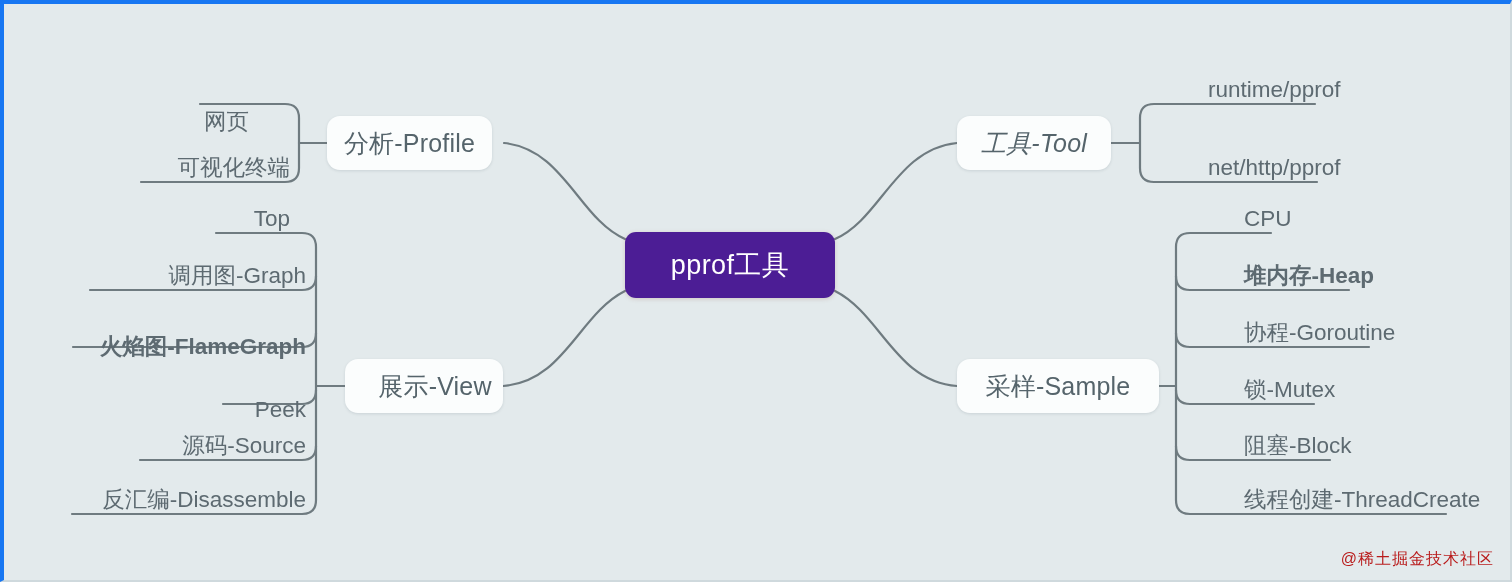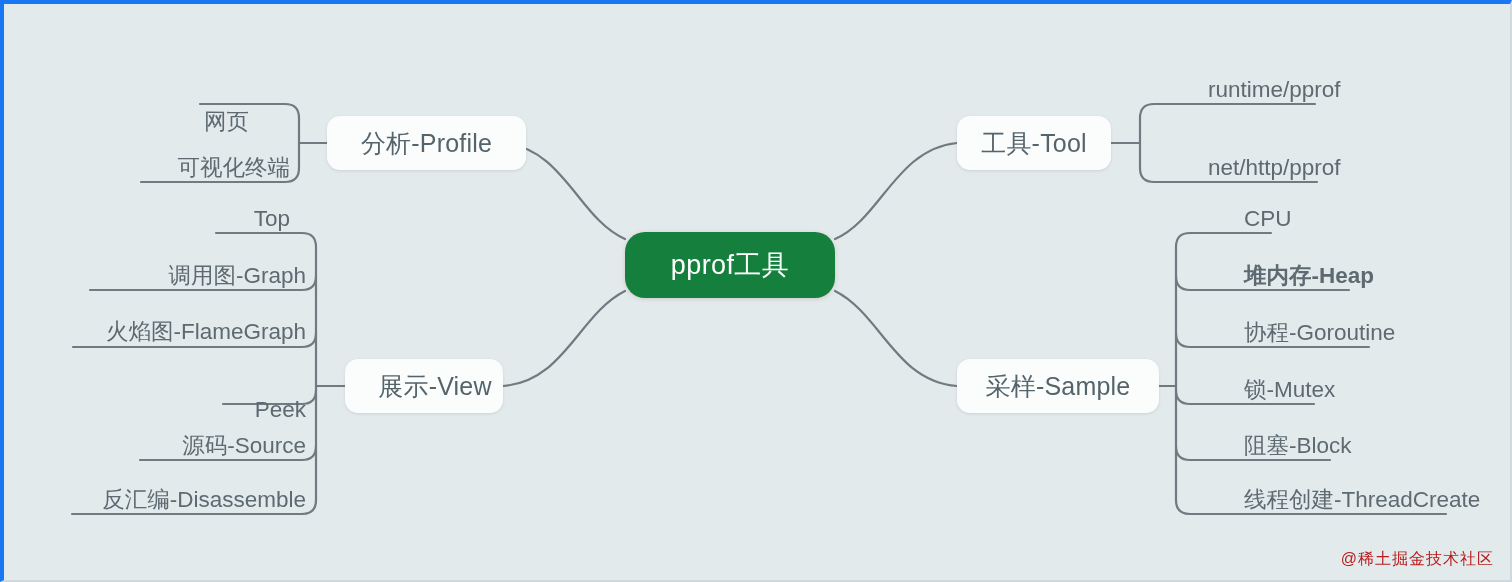--- a/index.html
+++ b/index.html
@@ -43,22 +43,22 @@
     align-items: center;
     justify-content: center;
     color: #55646b;
     font-size: 25px;
     letter-spacing: 0.2px;
     white-space: nowrap;
     box-sizing: border-box;
   }
   .root-box {
     position: absolute;
-    background: #15803d;
-    border-radius: 20px;
+    background: #4c1d95;
+    border-radius: 11px;
     display: flex;
     align-items: center;
     justify-content: center;
     color: #ffffff;
     font-size: 27px;
     letter-spacing: 0.4px;
     white-space: nowrap;
     box-shadow: 0 1px 4px rgba(150,90,75,0.25);
   }
   .leaf-label {
@@ -118,39 +118,39 @@
     <path class="edge" d="M 1186,343 Q 1172,343 1172,329 M 1186,343 L 1365,343"></path>
     <path class="edge" d="M 1186,400 Q 1172,400 1172,386 M 1186,400 L 1310,400"></path>
     <path class="edge" d="M 1186,456 Q 1172,456 1172,442 M 1186,456 L 1326,456"></path>
     <path class="edge" d="M 1204,510 L 1442,510"></path>
   </svg>
 
   <div class="root-box" style="left:621px; top:228px; width:210px; height:66px;">
     <span>pprof工具</span>
   </div>
 
-  <div class="branch-box" style="left:323px; top:112px; width:199px; height:54px;">
+  <div class="branch-box" style="left:323px; top:112px; width:165px; height:54px;">
     <span>分析-Profile</span>
   </div>
   <div class="branch-box" style="left:341px; top:355px; width:158px; height:54px;padding-left:22px;">
     <span>展示-View</span>
   </div>
-  <div class="branch-box" style="left:953px; top:112px; width:154px; height:54px;">
+  <div class="branch-box" style="left:953px; top:112px; width:154px; height:54px;font-style:italic;">
     <span>工具-Tool</span>
   </div>
   <div class="branch-box" style="left:953px; top:355px; width:202px; height:54px;">
     <span>采样-Sample</span>
   </div>
 
   <div class="leaf-label left-side" style="right:1261px; top:75px;margin-top:32px;">网页</div>
   <div class="leaf-label left-side" style="right:1220px; top:153px;">可视化终端</div>
 
   <div class="leaf-label left-side" style="right:1220px; top:204px;">Top</div>
   <div class="leaf-label left-side" style="right:1204px; top:261px;text-align:center;">调用图-Graph</div>
-  <div class="leaf-label left-side" style="right:1204px; top:317px;">火焰图-FlameGraph</div>
+  <div class="leaf-label left-side" style="right:1204px; top:332px;font-weight:bold;">火焰图-FlameGraph</div>
   <div class="leaf-label left-side" style="right:1204px; top:395px;">Peek</div>
   <div class="leaf-label left-side" style="right:1204px; top:431px;">源码-Source</div>
   <div class="leaf-label left-side" style="right:1204px; top:485px;">反汇编-Disassemble</div>
 
   <div class="leaf-label right-side" style="left:1172px; top:75px;">runtime/pprof</div>
   <div class="leaf-label right-side" style="left:1172px; top:153px;">net/http/pprof</div>
 
   <div class="leaf-label right-side" style="left:1208px; top:204px;">CPU</div>
   <div class="leaf-label right-side" style="left:1208px; top:261px;font-weight:bold;">堆内存-Heap</div>
   <div class="leaf-label right-side" style="left:1208px; top:318px;">协程-Goroutine</div>

